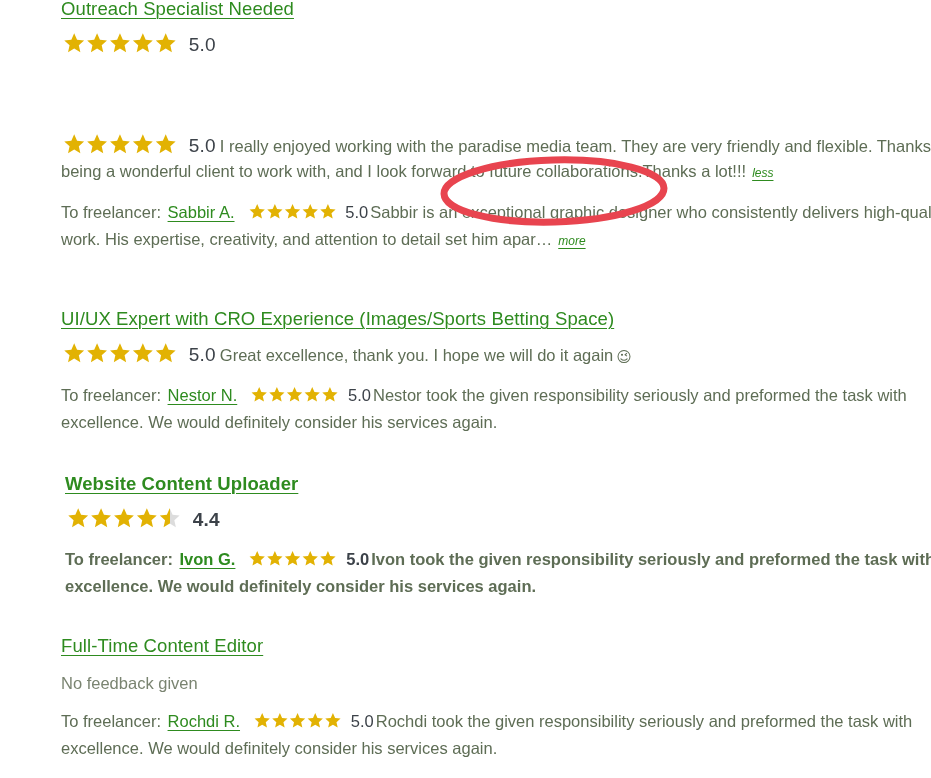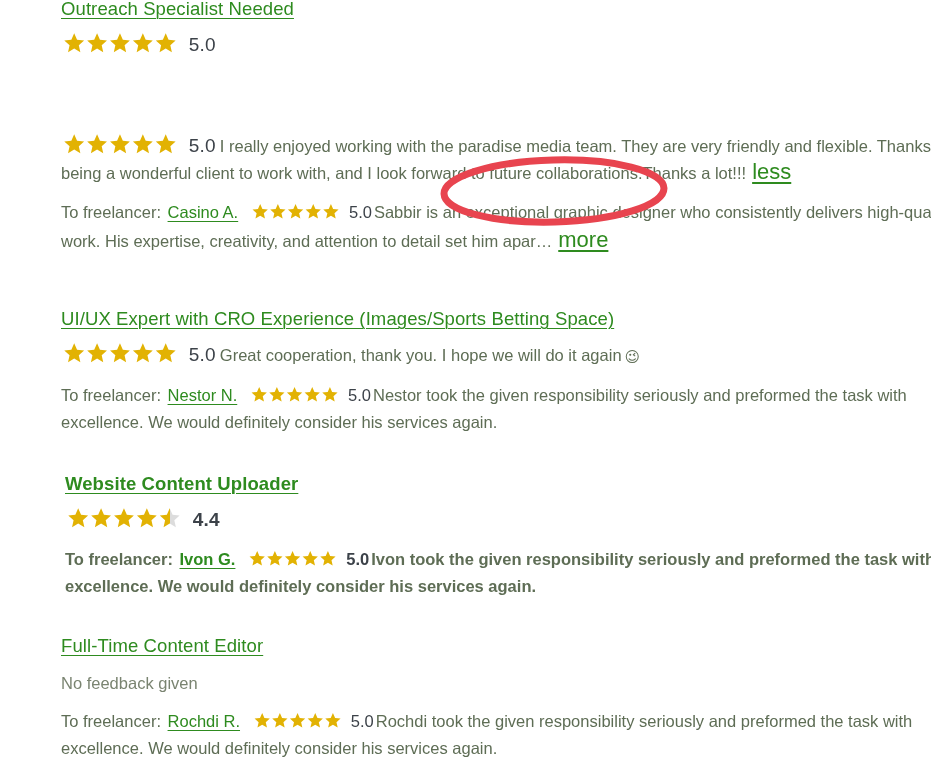--- a/index.html
+++ b/index.html
@@ -99,21 +99,22 @@
     vertical-align: -1px;
     margin-left: 3px;
   }
 
   .toggle-link {
     color: #2e8b1f;
     text-decoration: underline;
     text-underline-offset: 3px;
     cursor: pointer;
     margin-left: 6px;
-    font-size: 22px;
+    font-size: 12px;
+    font-style: italic;
   }
 
   
   .freelancer-line {
     margin-top: 13px;
     line-height: 27px;
     font-size: 16.5px;
     color: #5e6d55;
   }
 
@@ -209,21 +210,21 @@
               <g transform="translate(41.6,0)">
                 <path d="M10 1.2 L12.6 7.0 L19 7.7 L14.2 12.0 L15.6 18.3 L10 15.1 L4.4 18.3 L5.8 12.0 L1 7.7 L7.4 7.0 Z" fill="#e2b203"></path>
               </g>
               <g transform="translate(62.400000000000006,0)">
                 <path d="M10 1.2 L12.6 7.0 L19 7.7 L14.2 12.0 L15.6 18.3 L10 15.1 L4.4 18.3 L5.8 12.0 L1 7.7 L7.4 7.0 Z" fill="#e2b203"></path>
               </g>
               <g transform="translate(83.2,0)">
                 <path d="M10 1.2 L12.6 7.0 L19 7.7 L14.2 12.0 L15.6 18.3 L10 15.1 L4.4 18.3 L5.8 12.0 L1 7.7 L7.4 7.0 Z" fill="#e2b203"></path>
               </g>
             </svg></span><span class="rating-value">5.0</span><span class="feedback-text">I really enjoyed working with the paradise media team. They are very friendly and flexible. Thanks for being a wonderful client to work with, and I look forward to future collaborations.Thanks a lot!!!</span><a class="toggle-link">less</a></div>
-        <div class="freelancer-line"><span class="freelancer-label">To freelancer:</span> <a class="freelancer-name">Casino A.</a><span class="stars-sm"><svg width="91.8" height="17" viewBox="0 0 104 20" xmlns="http://www.w3.org/2000/svg" style="overflow: visible;">
+        <div class="freelancer-line"><span class="freelancer-label">To freelancer:</span> <a class="freelancer-name">Sabbir A.</a><span class="stars-sm"><svg width="91.8" height="17" viewBox="0 0 104 20" xmlns="http://www.w3.org/2000/svg" style="overflow: visible;">
               <defs>
                 <linearGradient id="halfgrad17">
                   <stop offset="50%" stop-color="#e2b203"></stop>
                   <stop offset="50%" stop-color="#dcdcdc"></stop>
                 </linearGradient>
               </defs>
               <g transform="translate(0,0)">
                 <path d="M10 1.2 L12.6 7.0 L19 7.7 L14.2 12.0 L15.6 18.3 L10 15.1 L4.4 18.3 L5.8 12.0 L1 7.7 L7.4 7.0 Z" fill="#e2b203"></path>
               </g>
               <g transform="translate(20.8,0)">
@@ -257,21 +258,21 @@
               </g>
               <g transform="translate(41.6,0)">
                 <path d="M10 1.2 L12.6 7.0 L19 7.7 L14.2 12.0 L15.6 18.3 L10 15.1 L4.4 18.3 L5.8 12.0 L1 7.7 L7.4 7.0 Z" fill="#e2b203"></path>
               </g>
               <g transform="translate(62.400000000000006,0)">
                 <path d="M10 1.2 L12.6 7.0 L19 7.7 L14.2 12.0 L15.6 18.3 L10 15.1 L4.4 18.3 L5.8 12.0 L1 7.7 L7.4 7.0 Z" fill="#e2b203"></path>
               </g>
               <g transform="translate(83.2,0)">
                 <path d="M10 1.2 L12.6 7.0 L19 7.7 L14.2 12.0 L15.6 18.3 L10 15.1 L4.4 18.3 L5.8 12.0 L1 7.7 L7.4 7.0 Z" fill="#e2b203"></path>
               </g>
-            </svg></span><span class="rating-value">5.0</span><span class="feedback-text">Great cooperation, thank you. I hope we will do it again</span><span class="emoji-inline">😉</span></div>
+            </svg></span><span class="rating-value">5.0</span><span class="feedback-text">Great excellence, thank you. I hope we will do it again</span><span class="emoji-inline">😉</span></div>
         <div class="freelancer-line"><span class="freelancer-label">To freelancer:</span> <a class="freelancer-name">Nestor N.</a><span class="stars-sm"><svg width="91.8" height="17" viewBox="0 0 104 20" xmlns="http://www.w3.org/2000/svg" style="overflow: visible;">
               <defs>
                 <linearGradient id="halfgrad17">
                   <stop offset="50%" stop-color="#e2b203"></stop>
                   <stop offset="50%" stop-color="#dcdcdc"></stop>
                 </linearGradient>
               </defs>
               <g transform="translate(0,0)">
                 <path d="M10 1.2 L12.6 7.0 L19 7.7 L14.2 12.0 L15.6 18.3 L10 15.1 L4.4 18.3 L5.8 12.0 L1 7.7 L7.4 7.0 Z" fill="#e2b203"></path>
               </g>

